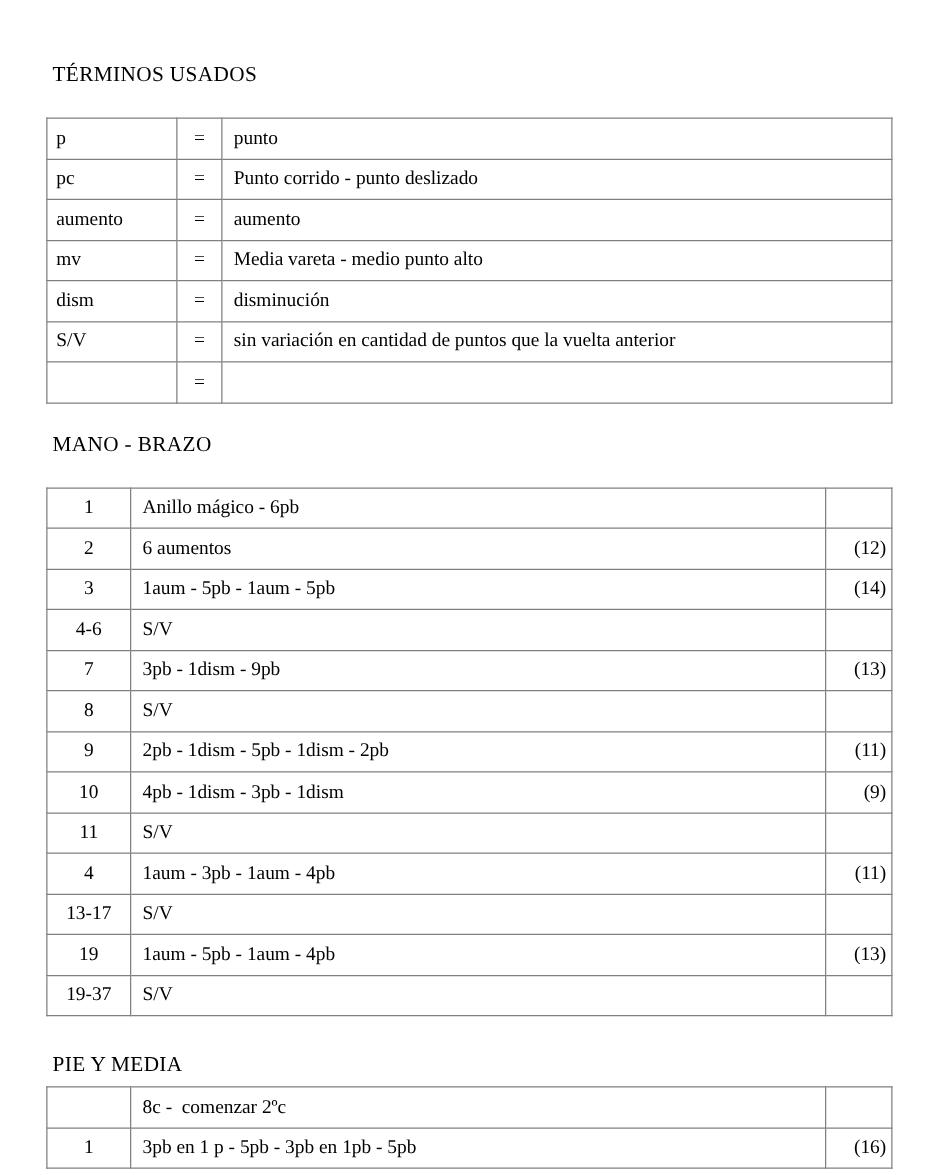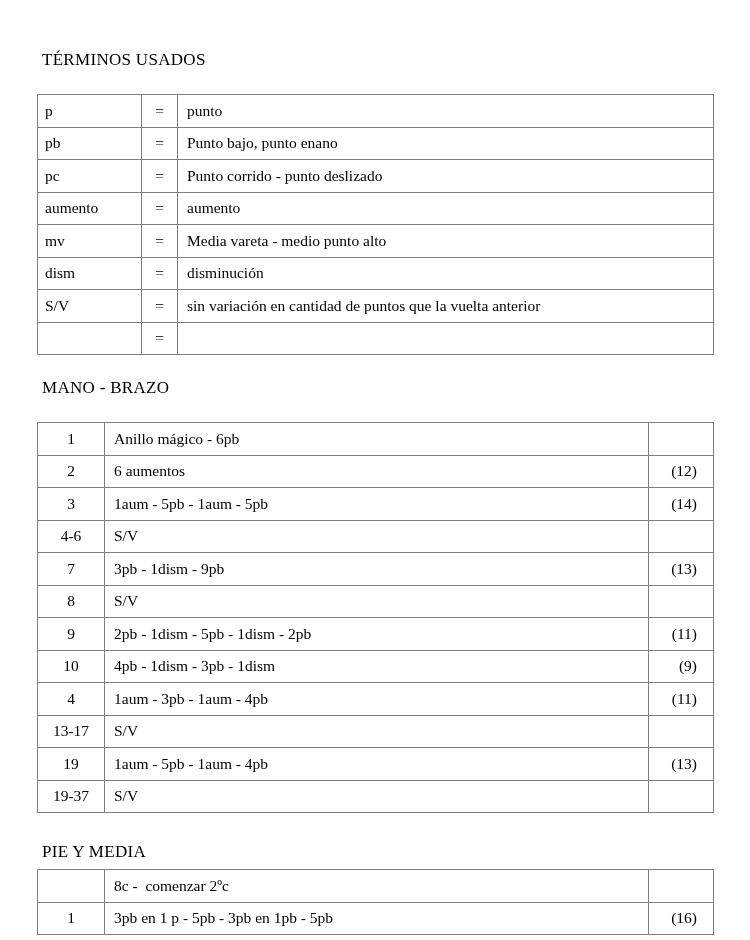--- a/index.html
+++ b/index.html
@@ -49,42 +49,37 @@
     vertical-align: middle;
     overflow: hidden;
   }
   
   td.cell-term  { width: 95px;  padding-left: 7px; }
   td.cell-eq    { width: 33px;  text-align: center; }
   td.cell-desc  { padding-left: 9px; white-space: pre-wrap; }
   
   td.cell-round        { width: 64px; text-align: center; }
   td.cell-instructions { padding-left: 9px; white-space: pre-wrap; }
-  td.cell-count        { width: 47px; text-align: right; padding-right: 16px; margin-left: 16px; }
+  td.cell-count        { width: 47px; text-align: right; padding-right: 4px; margin-left: 16px; }
 </style>
 </head>
 <body>
 
 <div class="page">
 
   <section class="sec sec1">
     <h2 class="heading">TÉRMINOS USADOS</h2>
     <table class="tbl">
       <tbody>
           <tr>
             <td class="cell-term">p</td>
             <td class="cell-eq">=</td>
             <td class="cell-desc">punto</td>
           </tr>
           <tr>
-            <td class="cell-term">pb</td>
-            <td class="cell-eq">=</td>
-            <td class="cell-desc">Punto bajo, punto enano</td>
-          </tr>
-          <tr>
             <td class="cell-term">pc</td>
             <td class="cell-eq">=</td>
             <td class="cell-desc">Punto corrido - punto deslizado</td>
           </tr>
           <tr>
             <td class="cell-term">aumento</td>
             <td class="cell-eq">=</td>
             <td class="cell-desc">aumento</td>
           </tr>
           <tr>
@@ -149,20 +144,25 @@
             <td class="cell-round">9</td>
             <td class="cell-instructions">2pb - 1dism - 5pb - 1dism - 2pb</td>
             <td class="cell-count">(11)</td>
           </tr>
           <tr>
             <td class="cell-round">10</td>
             <td class="cell-instructions">4pb - 1dism - 3pb - 1dism</td>
             <td class="cell-count">(9)</td>
           </tr>
           <tr>
+            <td class="cell-round">11</td>
+            <td class="cell-instructions">S/V</td>
+            <td class="cell-count"></td>
+          </tr>
+          <tr>
             <td class="cell-round">4</td>
             <td class="cell-instructions">1aum - 3pb - 1aum - 4pb</td>
             <td class="cell-count">(11)</td>
           </tr>
           <tr>
             <td class="cell-round">13-17</td>
             <td class="cell-instructions">S/V</td>
             <td class="cell-count"></td>
           </tr>
           <tr>

